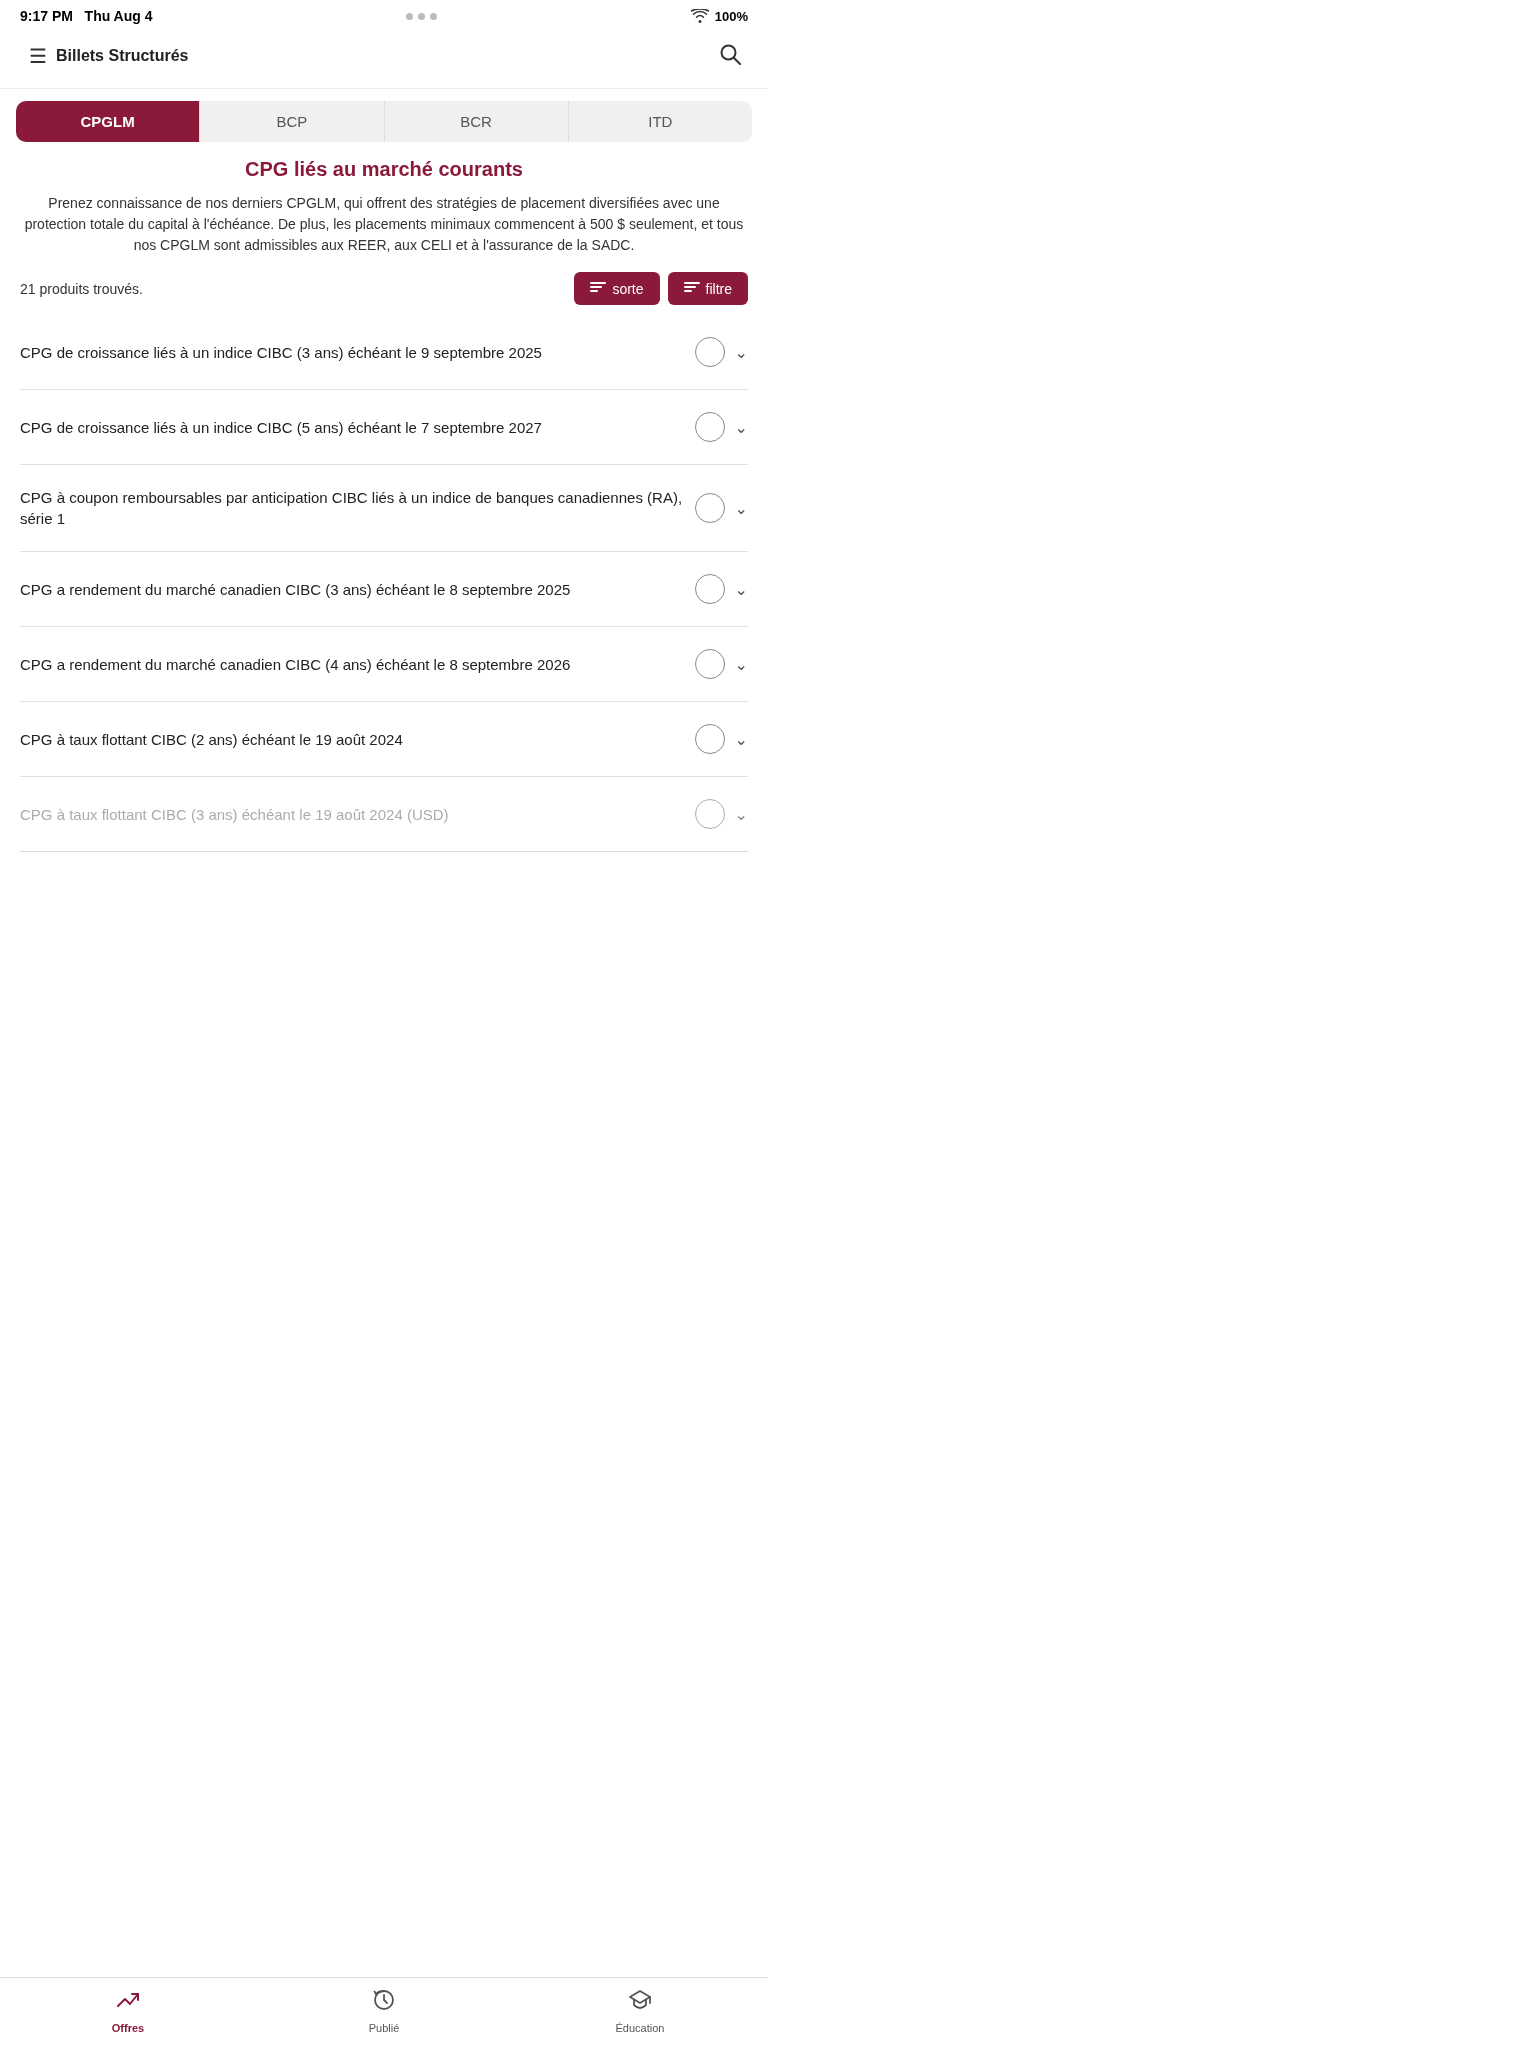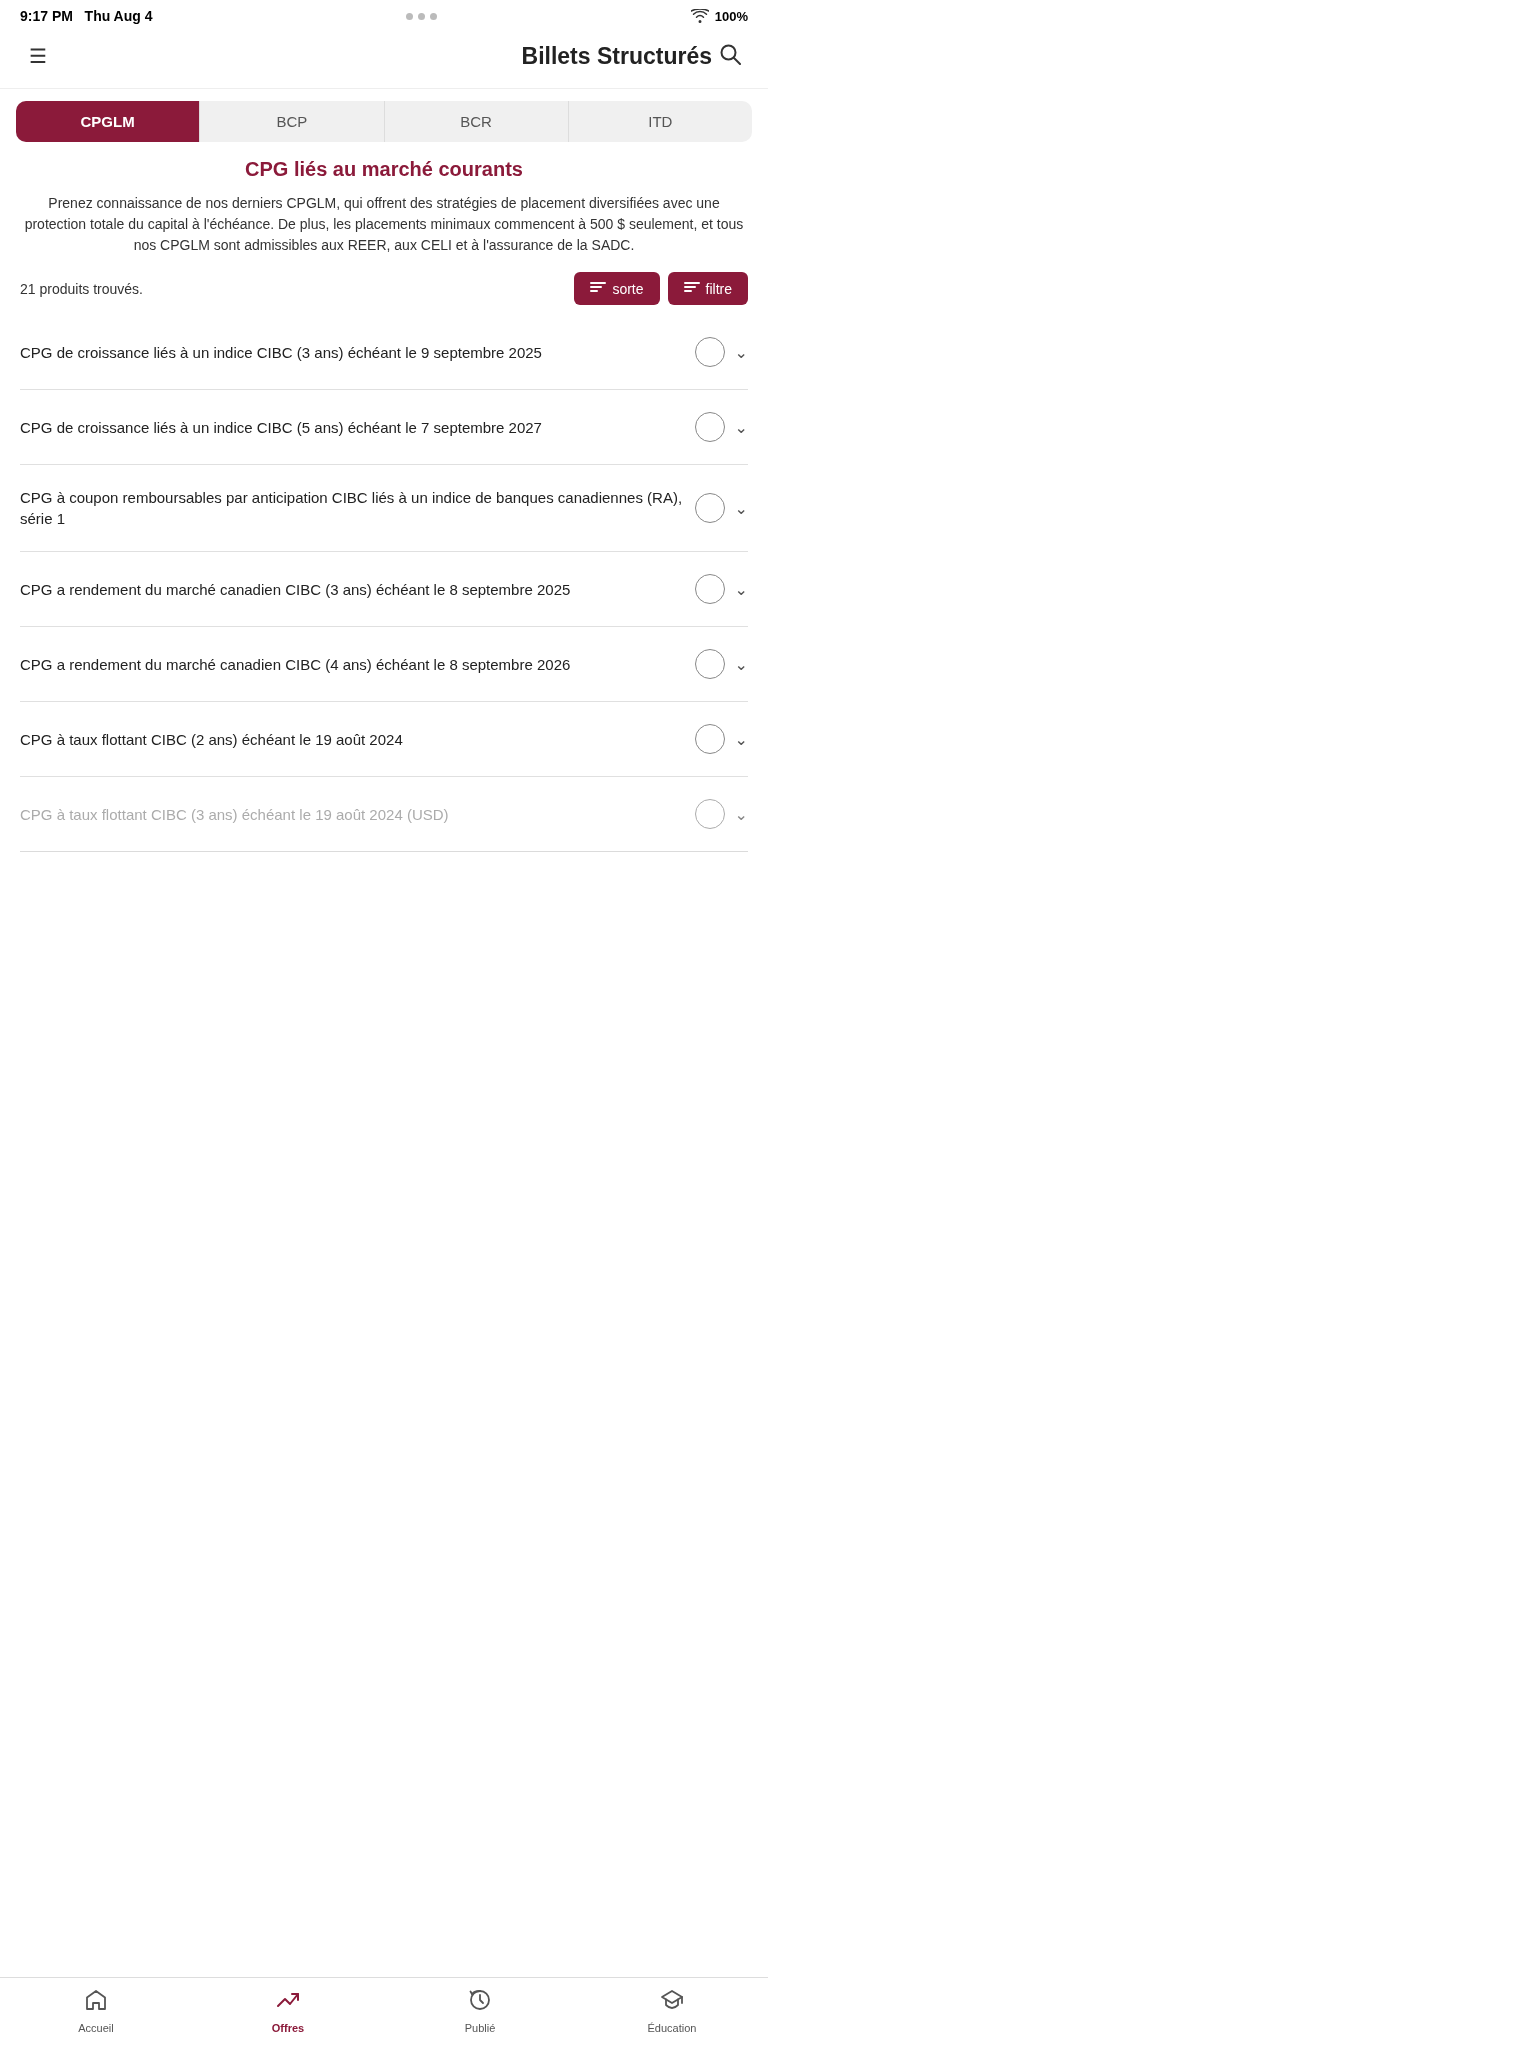--- a/index.html
+++ b/index.html
@@ -31,25 +31,25 @@
     
     .header {
       background: #fff;
       display: flex;
       align-items: center;
       justify-content: space-between;
       padding: 10px 20px 14px;
       border-bottom: 1px solid #eee;
     }
     .header-title {
-      font-size: 23px;
+      font-size: 16px;
       font-weight: 600;
       color: #222;
       flex: 1;
-      text-align: right;
+      text-align: left;
     }
     .header-icon {
       width: 36px;
       height: 36px;
       display: flex;
       align-items: center;
       justify-content: center;
       cursor: pointer;
     }
     .hamburger-icon { font-size: 20px; color: #333; }
@@ -350,28 +350,20 @@
       <div class="product-actions">
         <div class="radio-circle"></div>
         <span class="chevron-down">⌄</span>
       </div>
     </div>
 
   </div>
 </div>
 
 <div class="bottom-nav">
-  <div class="nav-item">
-    <span class="nav-icon">
-      <svg width="24" height="24" viewBox="0 0 24 24" fill="none">
-        <path d="M3 9.5L12 3l9 6.5V21H15v-6H9v6H3V9.5z" stroke="#555" stroke-width="1.8" stroke-linejoin="round" fill="none"></path>
-      </svg>
-    </span>
-    <span class="nav-label">Accueil</span>
-  </div>
 
   <div class="nav-item active">
     <span class="nav-icon">
       <svg width="24" height="24" viewBox="0 0 24 24" fill="none">
         <polyline points="2,18 9,11 14,16 22,6" stroke="#8B1A3A" stroke-width="2" stroke-linecap="round" stroke-linejoin="round" fill="none"></polyline>
         <polyline points="16,6 22,6 22,12" stroke="#8B1A3A" stroke-width="2" stroke-linecap="round" stroke-linejoin="round" fill="none"></polyline>
       </svg>
     </span>
     <span class="nav-label" style="color:#8B1A3A;font-weight:700;">Offres</span>
   </div>

